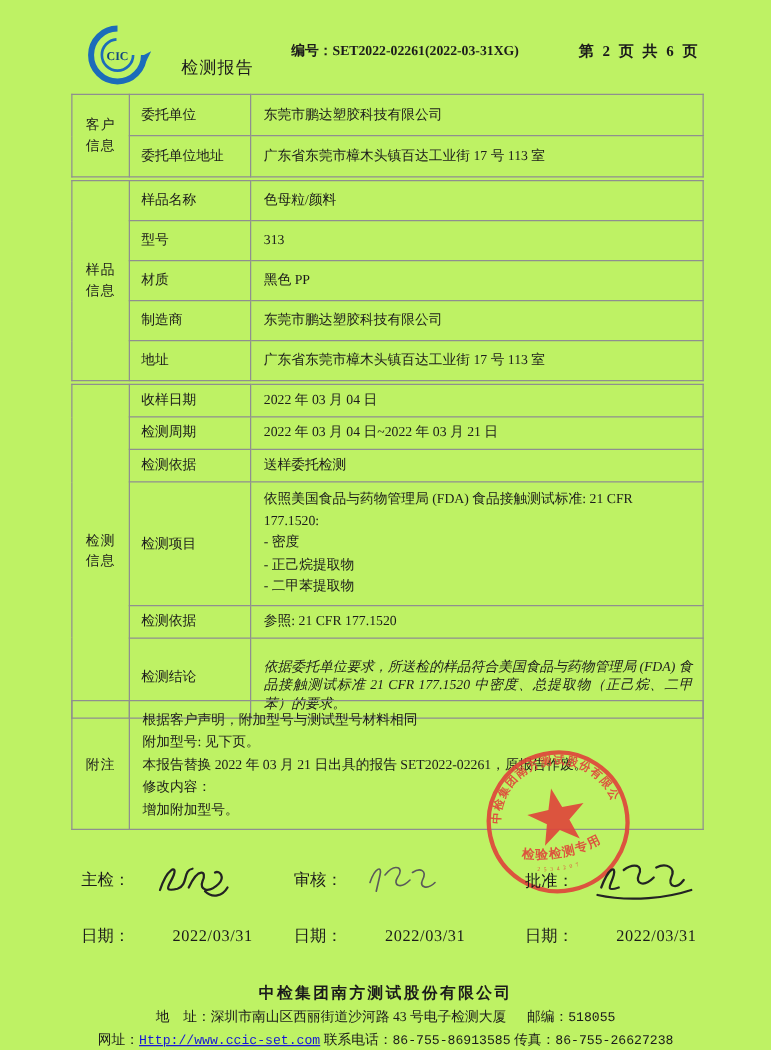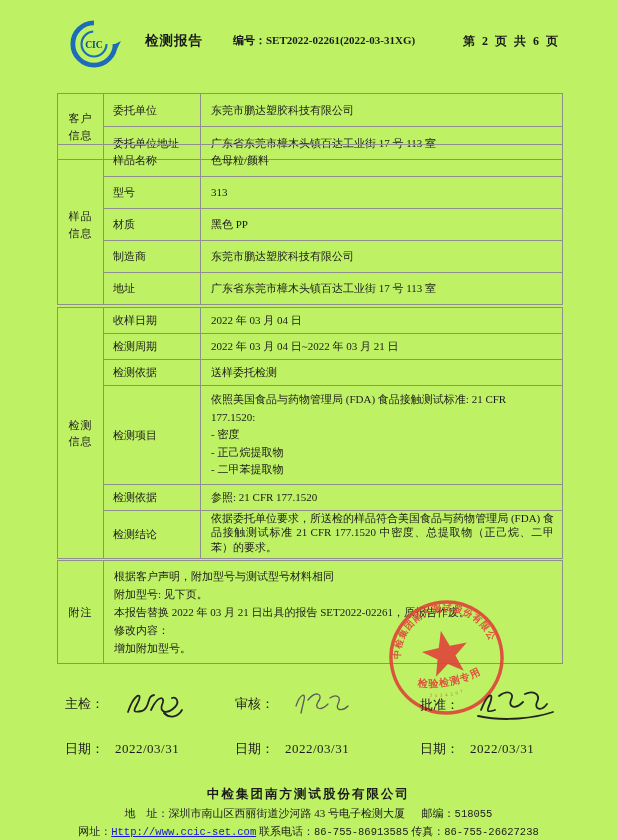--- a/index.html
+++ b/index.html
@@ -3,48 +3,48 @@
 <meta charset="utf-8">
 <style>
   * { margin:0; padding:0; box-sizing:border-box; }
   html,body { background:#ffffff; }
   body { font-family:"Liberation Serif","DejaVu Serif",serif; color:#1b1b1b; }
   .page { position:relative; width:617px; height:840px; background:#bef264; overflow:hidden; }
 
   
   .hdr { position:absolute; top:16px; left:57px; width:503px; height:52px; }
   .logo { position:absolute; left:8px; top:2px; }
-  .hdr-title { position:absolute; left:88px; top:16px; font-size:13.5px; font-weight:bold; letter-spacing:1px; }
+  .hdr-title { position:absolute; left:88px; top:29px; font-size:13.5px; font-weight:normal; letter-spacing:1px; }
   .hdr-no { position:absolute; left:176px; top:17px; font-size:11px; font-weight:bold; white-space:nowrap;text-align:right; }
   .hdr-pages { position:absolute; right:0; top:17px; font-size:12px; font-weight:bold; letter-spacing:2px; white-space:nowrap; }
 
   
   table.tbl { position:absolute; left:57px; width:506px; border-collapse:collapse; table-layout:fixed; font-size:11px; }
   table.tbl td { border:1px solid #8f8f8f; vertical-align:middle; line-height:1.5; }
   td.sec { text-align:center; white-space:pre-line; line-height:1.9; letter-spacing:1px; }
   td.lbl { padding:3px 4px 3px 9px; }
   td.val { padding:3px 8px 3px 10px; }
   .preline { white-space:pre-line; }
-  #t-customer { top:93px; }  #t-customer td { height:33px; }
+  #t-customer { top:75px; }  #t-customer td { height:33px; }
   #t-sample   { top:144px; } #t-sample td { height:32px; }
   #t-test     { top:307px; } #t-test td.h1 { height:26px; }
   #t-test .multi  { line-height:17.5px; padding-top:5px; padding-bottom:5px; }
-  #t-test .concl  { line-height:14.5px; text-align:justify; padding-top:0; padding-bottom:4px; }
+  #t-test .concl  { line-height:14.5px; text-align:justify; padding-top:16px; padding-bottom:4px;font-style:italic; }
   #t-notes    { top:560px; } #t-notes td.val { line-height:18px; padding-top:6px; padding-bottom:6px; }
 
   
   .stamp { position:absolute; left:386px; top:597px; width:121px; height:121px; opacity:.9; pointer-events:none; }
 
   
   .sigs { position:absolute; top:686px; left:57px; width:507px; height:82px; font-size:13px; }
   .sig-cell { position:absolute; top:0; display:flex; align-items:center; }
   .sig-cell .lab { white-space:nowrap; }
   .sig-svg { margin-left:14px; }
   .date-cell { position:absolute; top:54px; display:flex; align-items:center; }
-  .date-val { margin-left:11px; letter-spacing:.5px; }
+  .date-val { margin-left:34px; letter-spacing:.5px; }
   .c1 { left:8px; }  .c2 { left:178px; } .c3 { left:363px;justify-content:center; }
 
   
   .footer { position:absolute; top:786px; left:0; width:617px; text-align:center; }
   .f-company { font-size:12.5px; font-weight:bold; letter-spacing:2px; }
   .f-line { font-size:11px; margin-top:3px; }
   .mono { font-family:"Liberation Mono","DejaVu Sans Mono",monospace; font-size:10.5px; }
   .f-link { color:#1616d6; text-decoration:underline; }
   .stamp-red { color:#e0443a; }
 </style>

